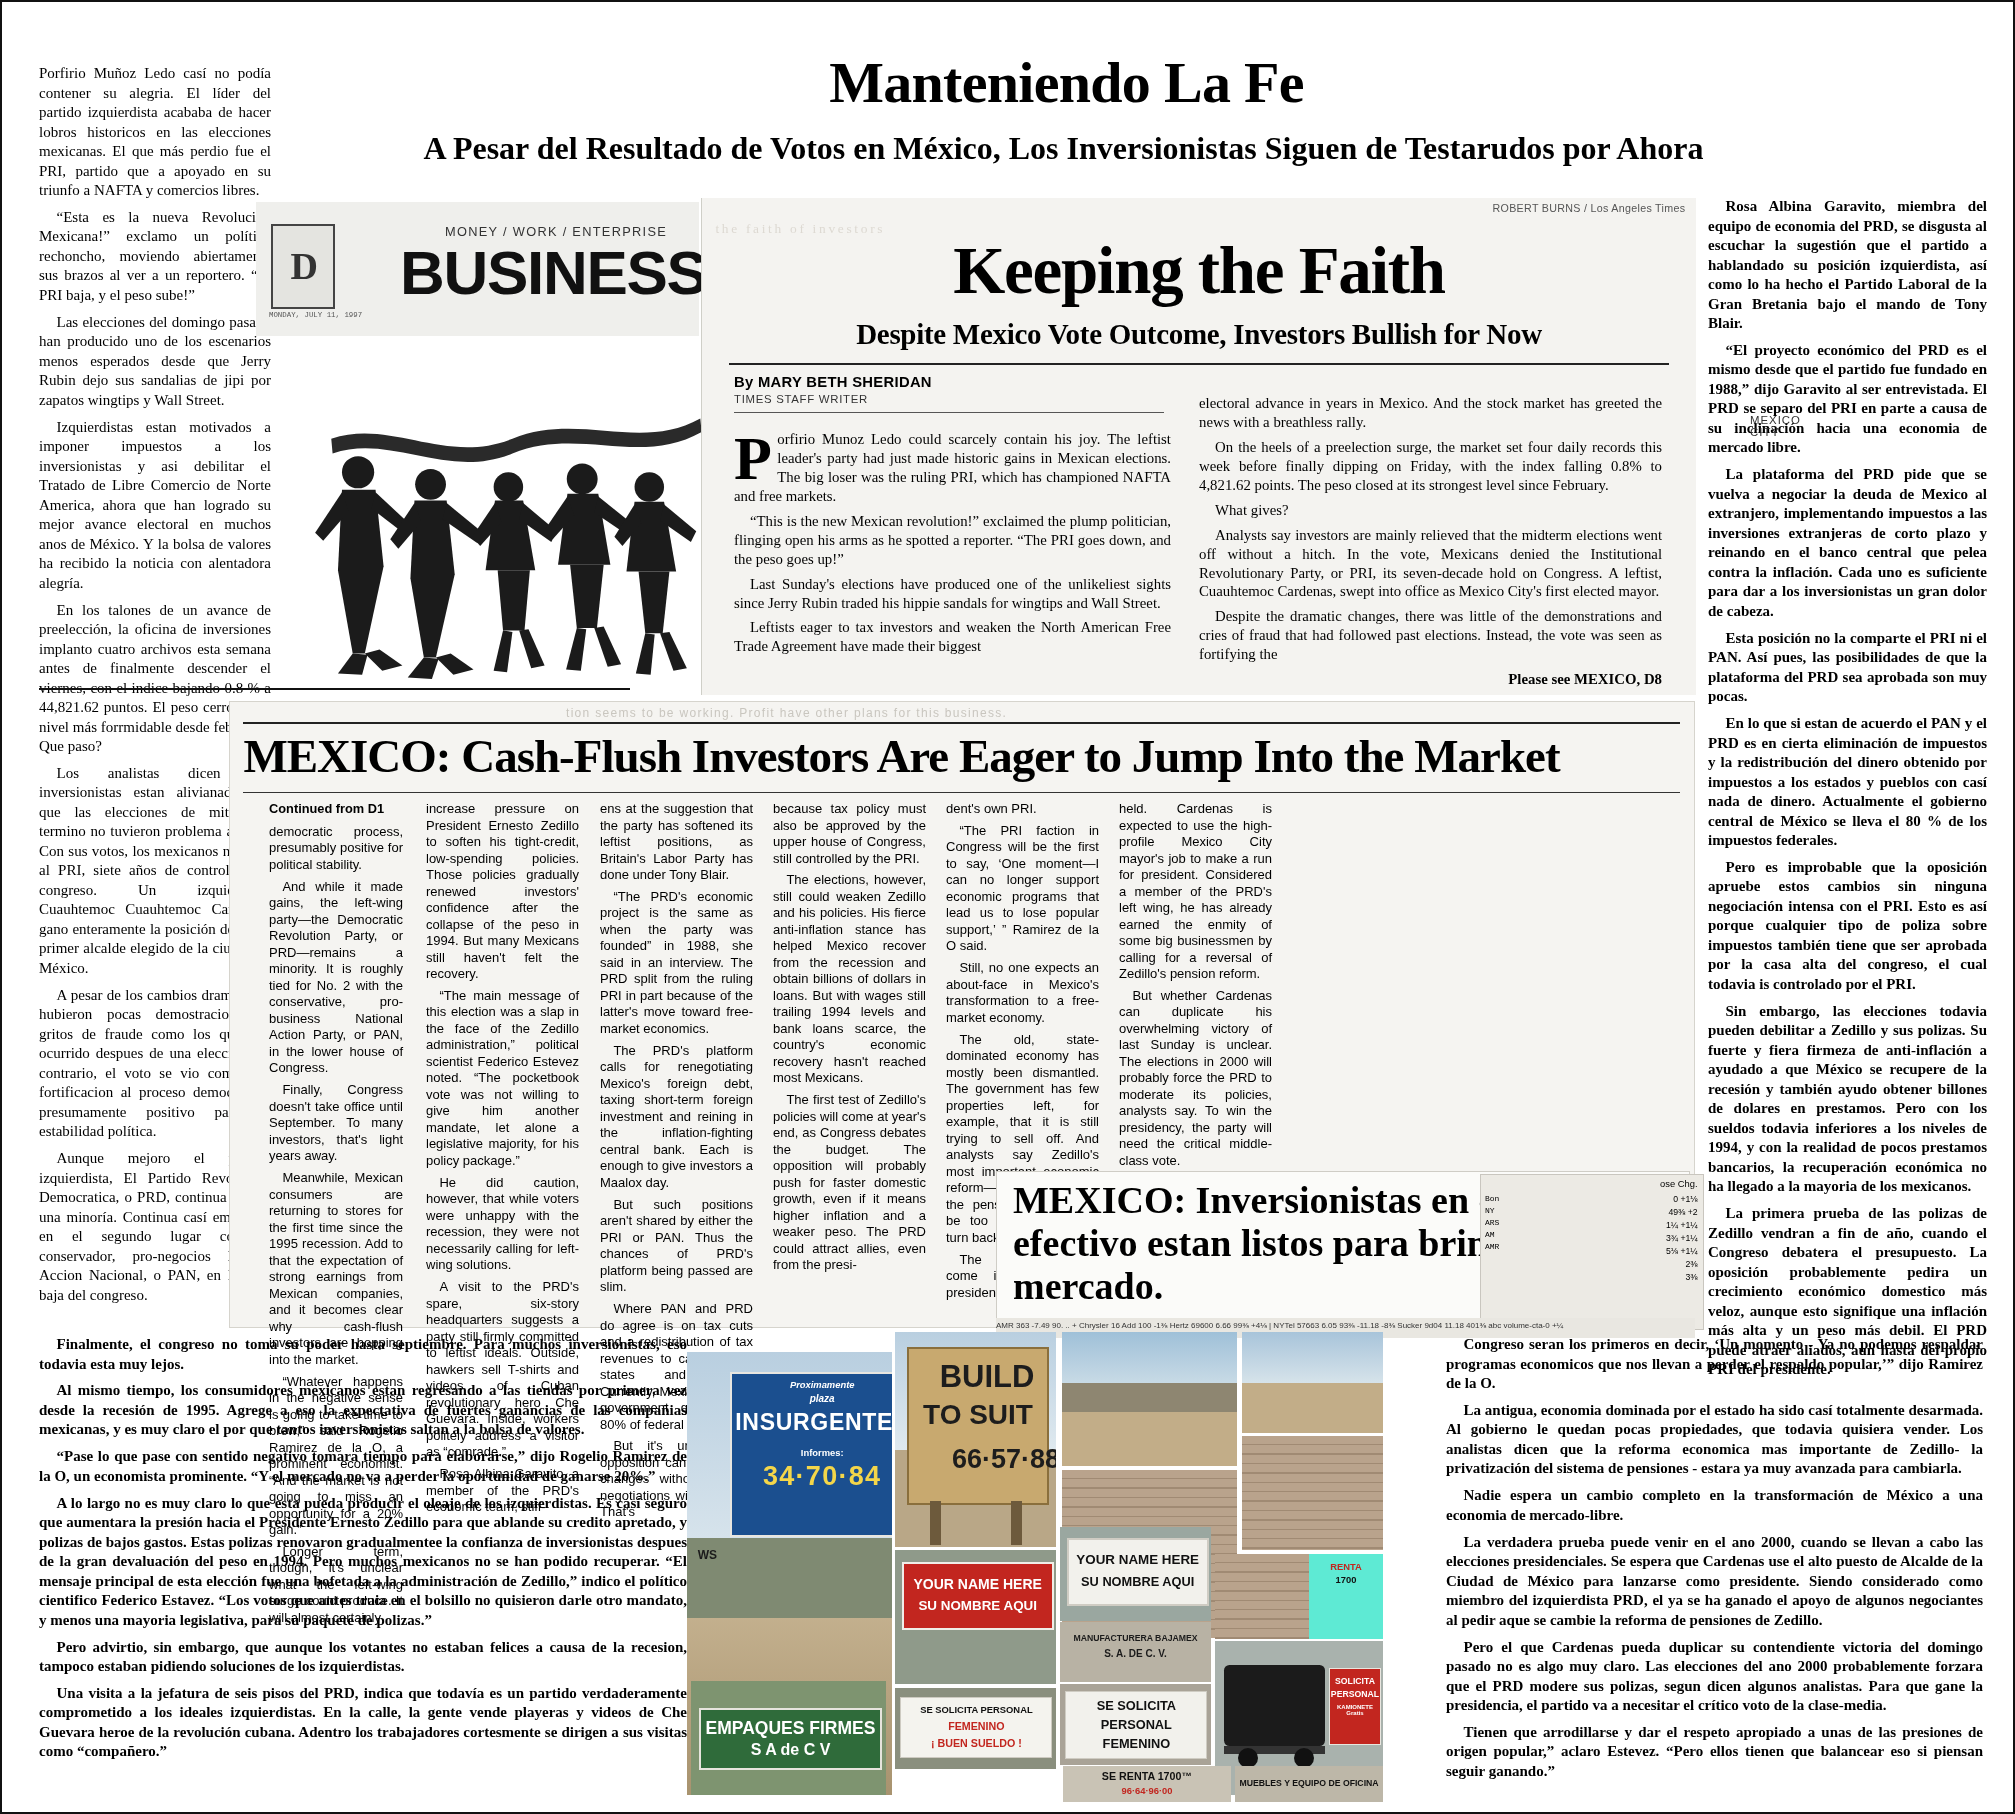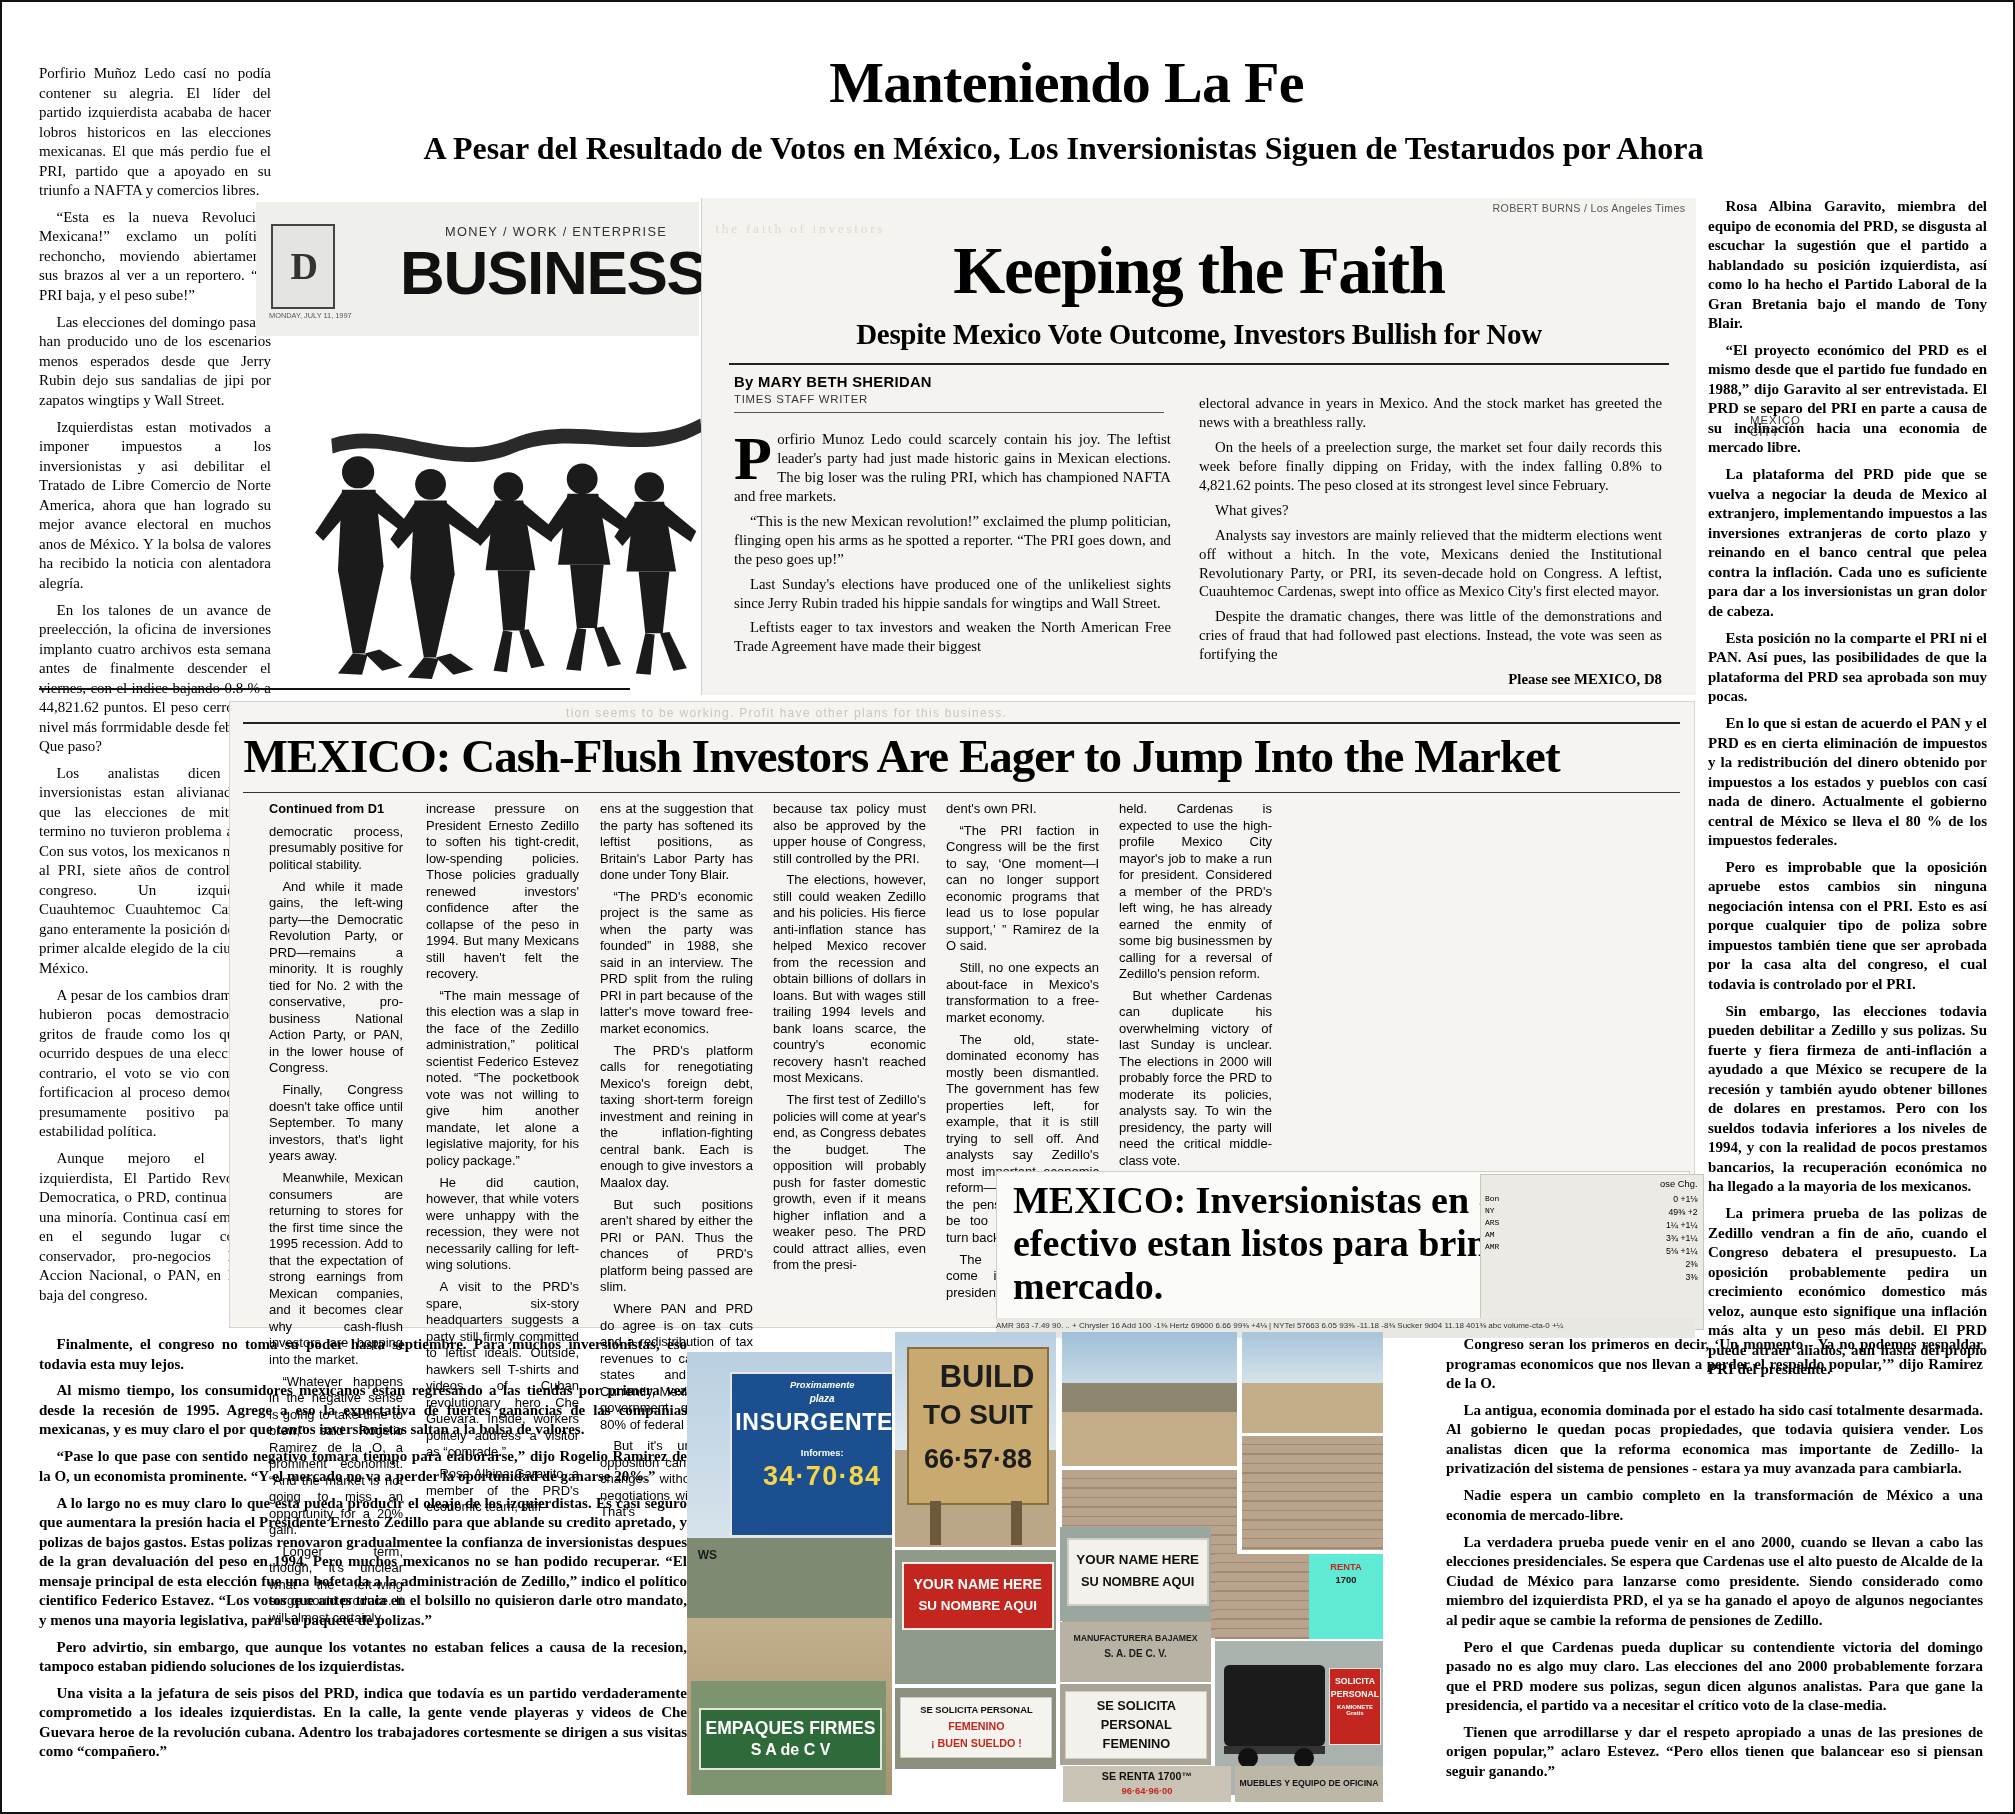--- a/index.html
+++ b/index.html
@@ -18,21 +18,21 @@
   
   .col-right{position:absolute;left:1706px;top:195px;width:279px;font-size:15px;line-height:1.30;text-align:justify;font-weight:bold;}
   .col-right p{margin:0 0 7.4px 0;text-indent:17.5px;}
 
   
   .clip-flag{position:absolute;left:254px;top:200px;width:443px;height:134px;background:#efefec;}
   .flag-money{position:absolute;left:443px;top:222px;font-size:12.8px;letter-spacing:1.3px;color:#333;font-family:"Liberation Sans",sans-serif;}
   .flag-biz{position:absolute;left:398px;top:235px;font-size:62px;font-weight:bold;font-family:"Liberation Sans",sans-serif;letter-spacing:-1.3px;color:#111;}
   .flag-d{position:absolute;left:269px;top:222px;width:60px;height:81px;border:2px solid #444;background:#e4e4e0;}
   .flag-d span{position:absolute;left:17.5px;top:17.5px;font-size:38px;font-weight:bold;font-family:"Liberation Serif",serif;color:#333;}
-  .flag-dline{position:absolute;left:267px;top:309px;width:114px;font-size:7.4px;color:#555;font-family:Liberation Sans, sans-serif;}
+  .flag-dline{position:absolute;left:267px;top:309px;width:114px;font-size:7.4px;color:#555;font-family:Liberation Mono, monospace;}
 
   
   .illo{position:absolute;left:289px;top:336px;width:416px;height:349px;}
   .illo svg{display:block;}
 
   
   .kf-box{position:absolute;left:699px;top:196px;width:994px;height:497px;background:#f4f3f0;border-left:1.3px solid #cfcfc8;}
   .kf-credit{position:absolute;right:10.7px;top:4px;font-size:10.7px;font-family:"Liberation Sans",sans-serif;color:#555;letter-spacing:0.3px;}
   .kf-ghost{position:absolute;left:13.4px;top:23px;font-size:13.4px;color:#ddd9d2;letter-spacing:2.7px;}
   .kf-title{position:absolute;left:0;top:34px;width:994px;text-align:center;font-size:67px;font-weight:bold;letter-spacing:-1.3px;}
@@ -345,21 +345,21 @@
         </div>
       </div>
     </div>
 
     <div class="ph" style="left:208px;top:0;width:161px;height:215px;background:#b7c7d4;">
       <div class="sky"></div>
       <div class="ground" style="background:#b9a787;"></div>
       <div class="sign-wood" style="left:12px;top:14.8px;width:138px;height:154px;">
         <div class="cap" style="left:0;top:10.7px;width:156px;font-size:31px;color:#1d1d1d;">BUILD</div>
         <div class="cap" style="left:0;top:50px;width:138px;font-size:28px;color:#1d1d1d;">TO SUIT</div>
-        <div class="cap" style="left:0;top:95px;width:138px;font-size:27px;color:#1d1d1d;">66·57·88</div>
+        <div class="cap" style="left:0;top:95px;width:138px;font-size:27px;color:#1d1d1d;padding-left:28px;">66·57·88</div>
       </div>
       <div style="position:absolute;left:35px;top:169px;width:10.7px;height:44px;background:#6d5a3c;"></div>
       <div style="position:absolute;left:116px;top:169px;width:10.7px;height:44px;background:#6d5a3c;"></div>
     </div>
 
     <div class="ph" style="left:375px;top:0;width:175px;height:134px;background:#c7b89a;">
       <div class="sky" style="height:45%;background:linear-gradient(#9fc0d8,#cfdfe8);"></div>
       <div style="position:absolute;left:0;top:38%;width:100%;height:25%;background:#8e8671;"></div>
       <div class="ground" style="height:40%;background:#c2ad88;"></div>
     </div>

